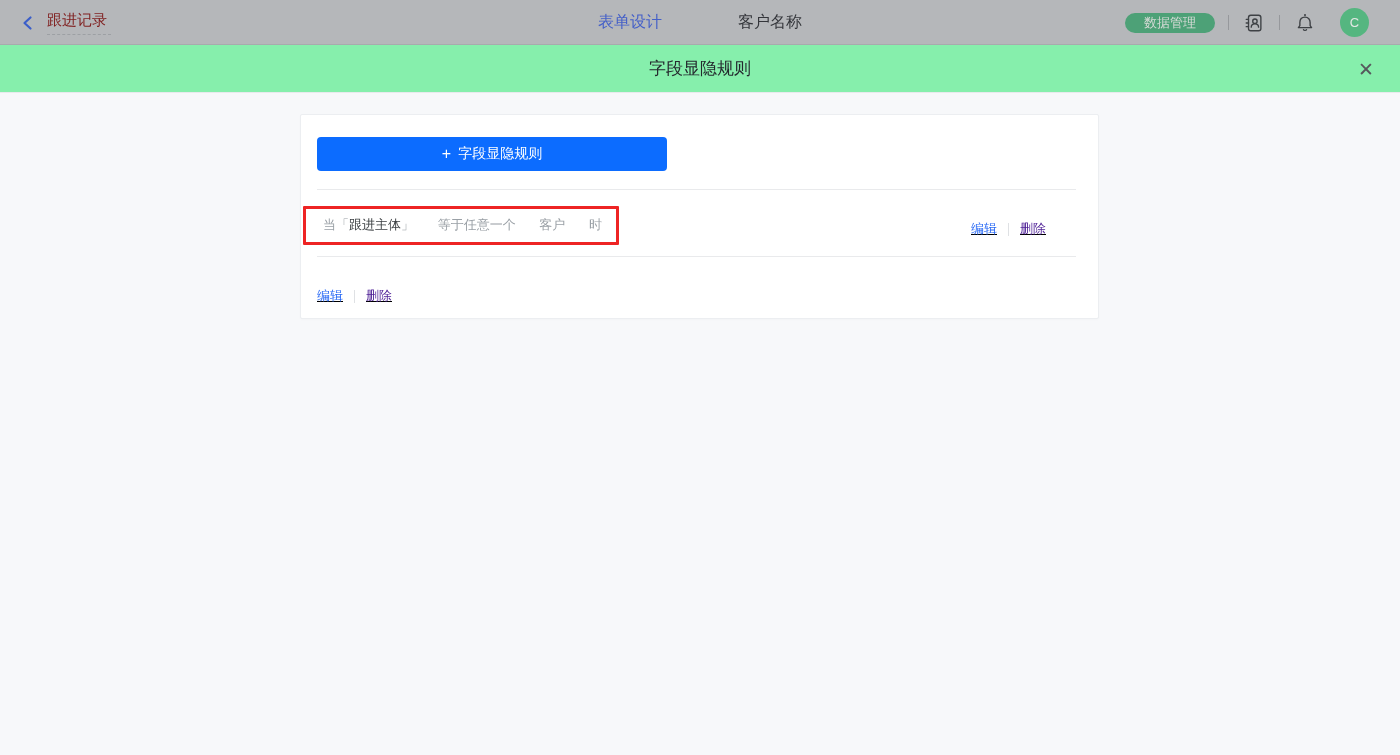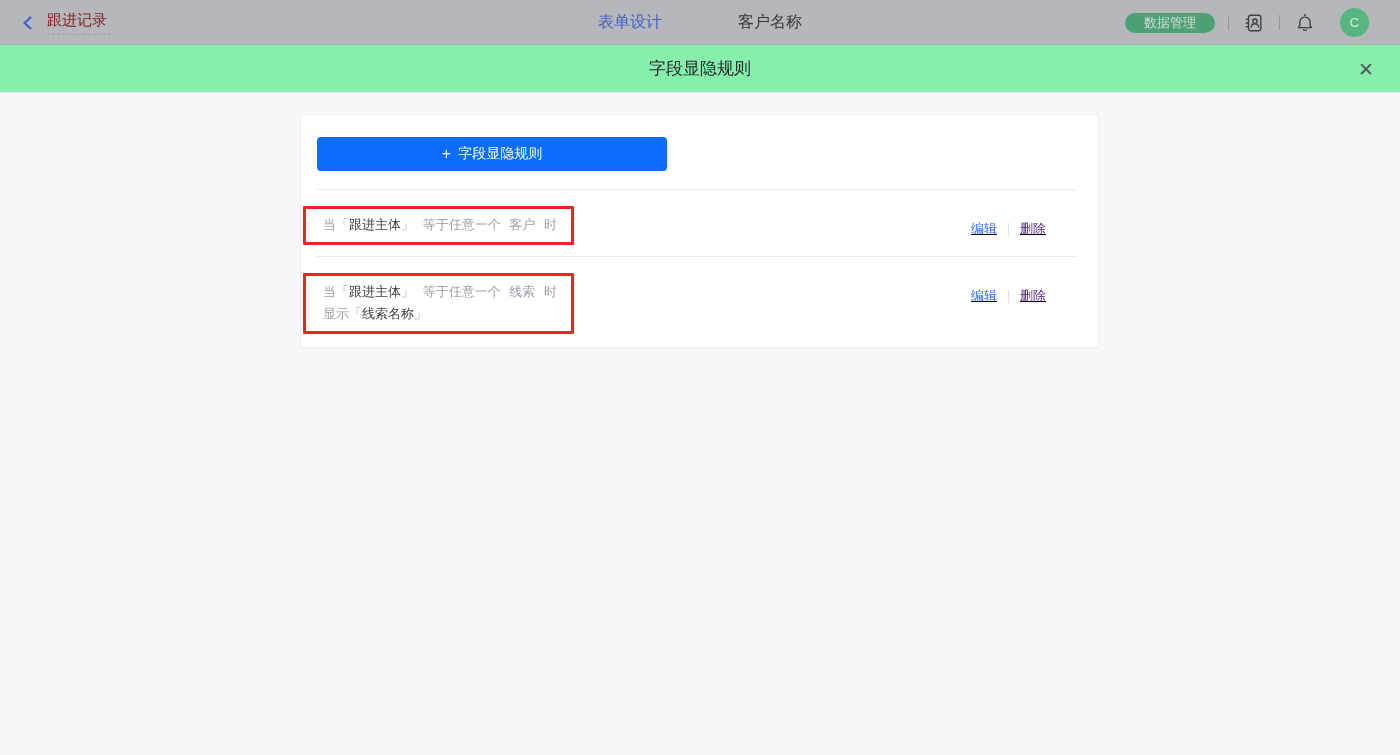--- a/index.html
+++ b/index.html
@@ -69,21 +69,21 @@
   .add-btn .plus { font-size:16px; font-weight:400; margin-top:-1px; }
   .content-divider { height:1px; background:#e9eaec; margin-top:18px; }
 
   .rule-row { display:flex; justify-content:space-between; align-items:flex-start; padding:16px 0 11px 0; }
   .annotation-box {
     border:3px solid #ee2424; border-radius:1px;
     margin-left:-14px; padding:5px 14px 6px 17px;
     font-size:13px; line-height:22px; color:#9aa0a6;
   }
   .t-field { color:#3c4043; font-weight:400; }
-  .sp-s { margin-left:5px;text-align:center; }
+  .sp-s { margin-left:20px;text-align:center; }
 
   .rule-actions { display:flex; align-items:center; gap:11px; margin-top:14px; margin-right:30px; font-size:13px;text-decoration:underline; }
   .link-edit { color:#2a6af5; cursor:pointer; text-decoration:none; }
   .link-delete { color:#4c1d95; cursor:pointer; text-decoration:none; }
   .actions-sep { width:1px; height:13px; background:#dfe1e4; }
 </style>
 </head>
 <body>
 
 <div class="topbar">
@@ -151,31 +151,20 @@
       <div class="rule-actions">
         <a class="link-edit">编辑</a>
         <span class="actions-sep"></span>
         <a class="link-delete">删除</a>
       </div>
     </div>
 
     <div class="content-divider" style="margin-top:0;"></div>
 
     <div class="rule-row">
-      <div class="annotation-box">
-        <div>
-          <span>当</span><span>「</span><span class="t-field">跟进主体</span><span>」</span>
-          <span class="sp-s">等于任意一个</span>
-          <span class="sp-s">线索</span>
-          <span class="sp-s">时</span>
-        </div>
-        <div>
-          <span>显示</span><span>「</span><span class="t-field">线索名称</span><span>」</span>
-        </div>
-      </div>
       <div class="rule-actions">
         <a class="link-edit">编辑</a>
         <span class="actions-sep"></span>
         <a class="link-delete">删除</a>
       </div>
     </div>
 
   </div>
 </div>
 

